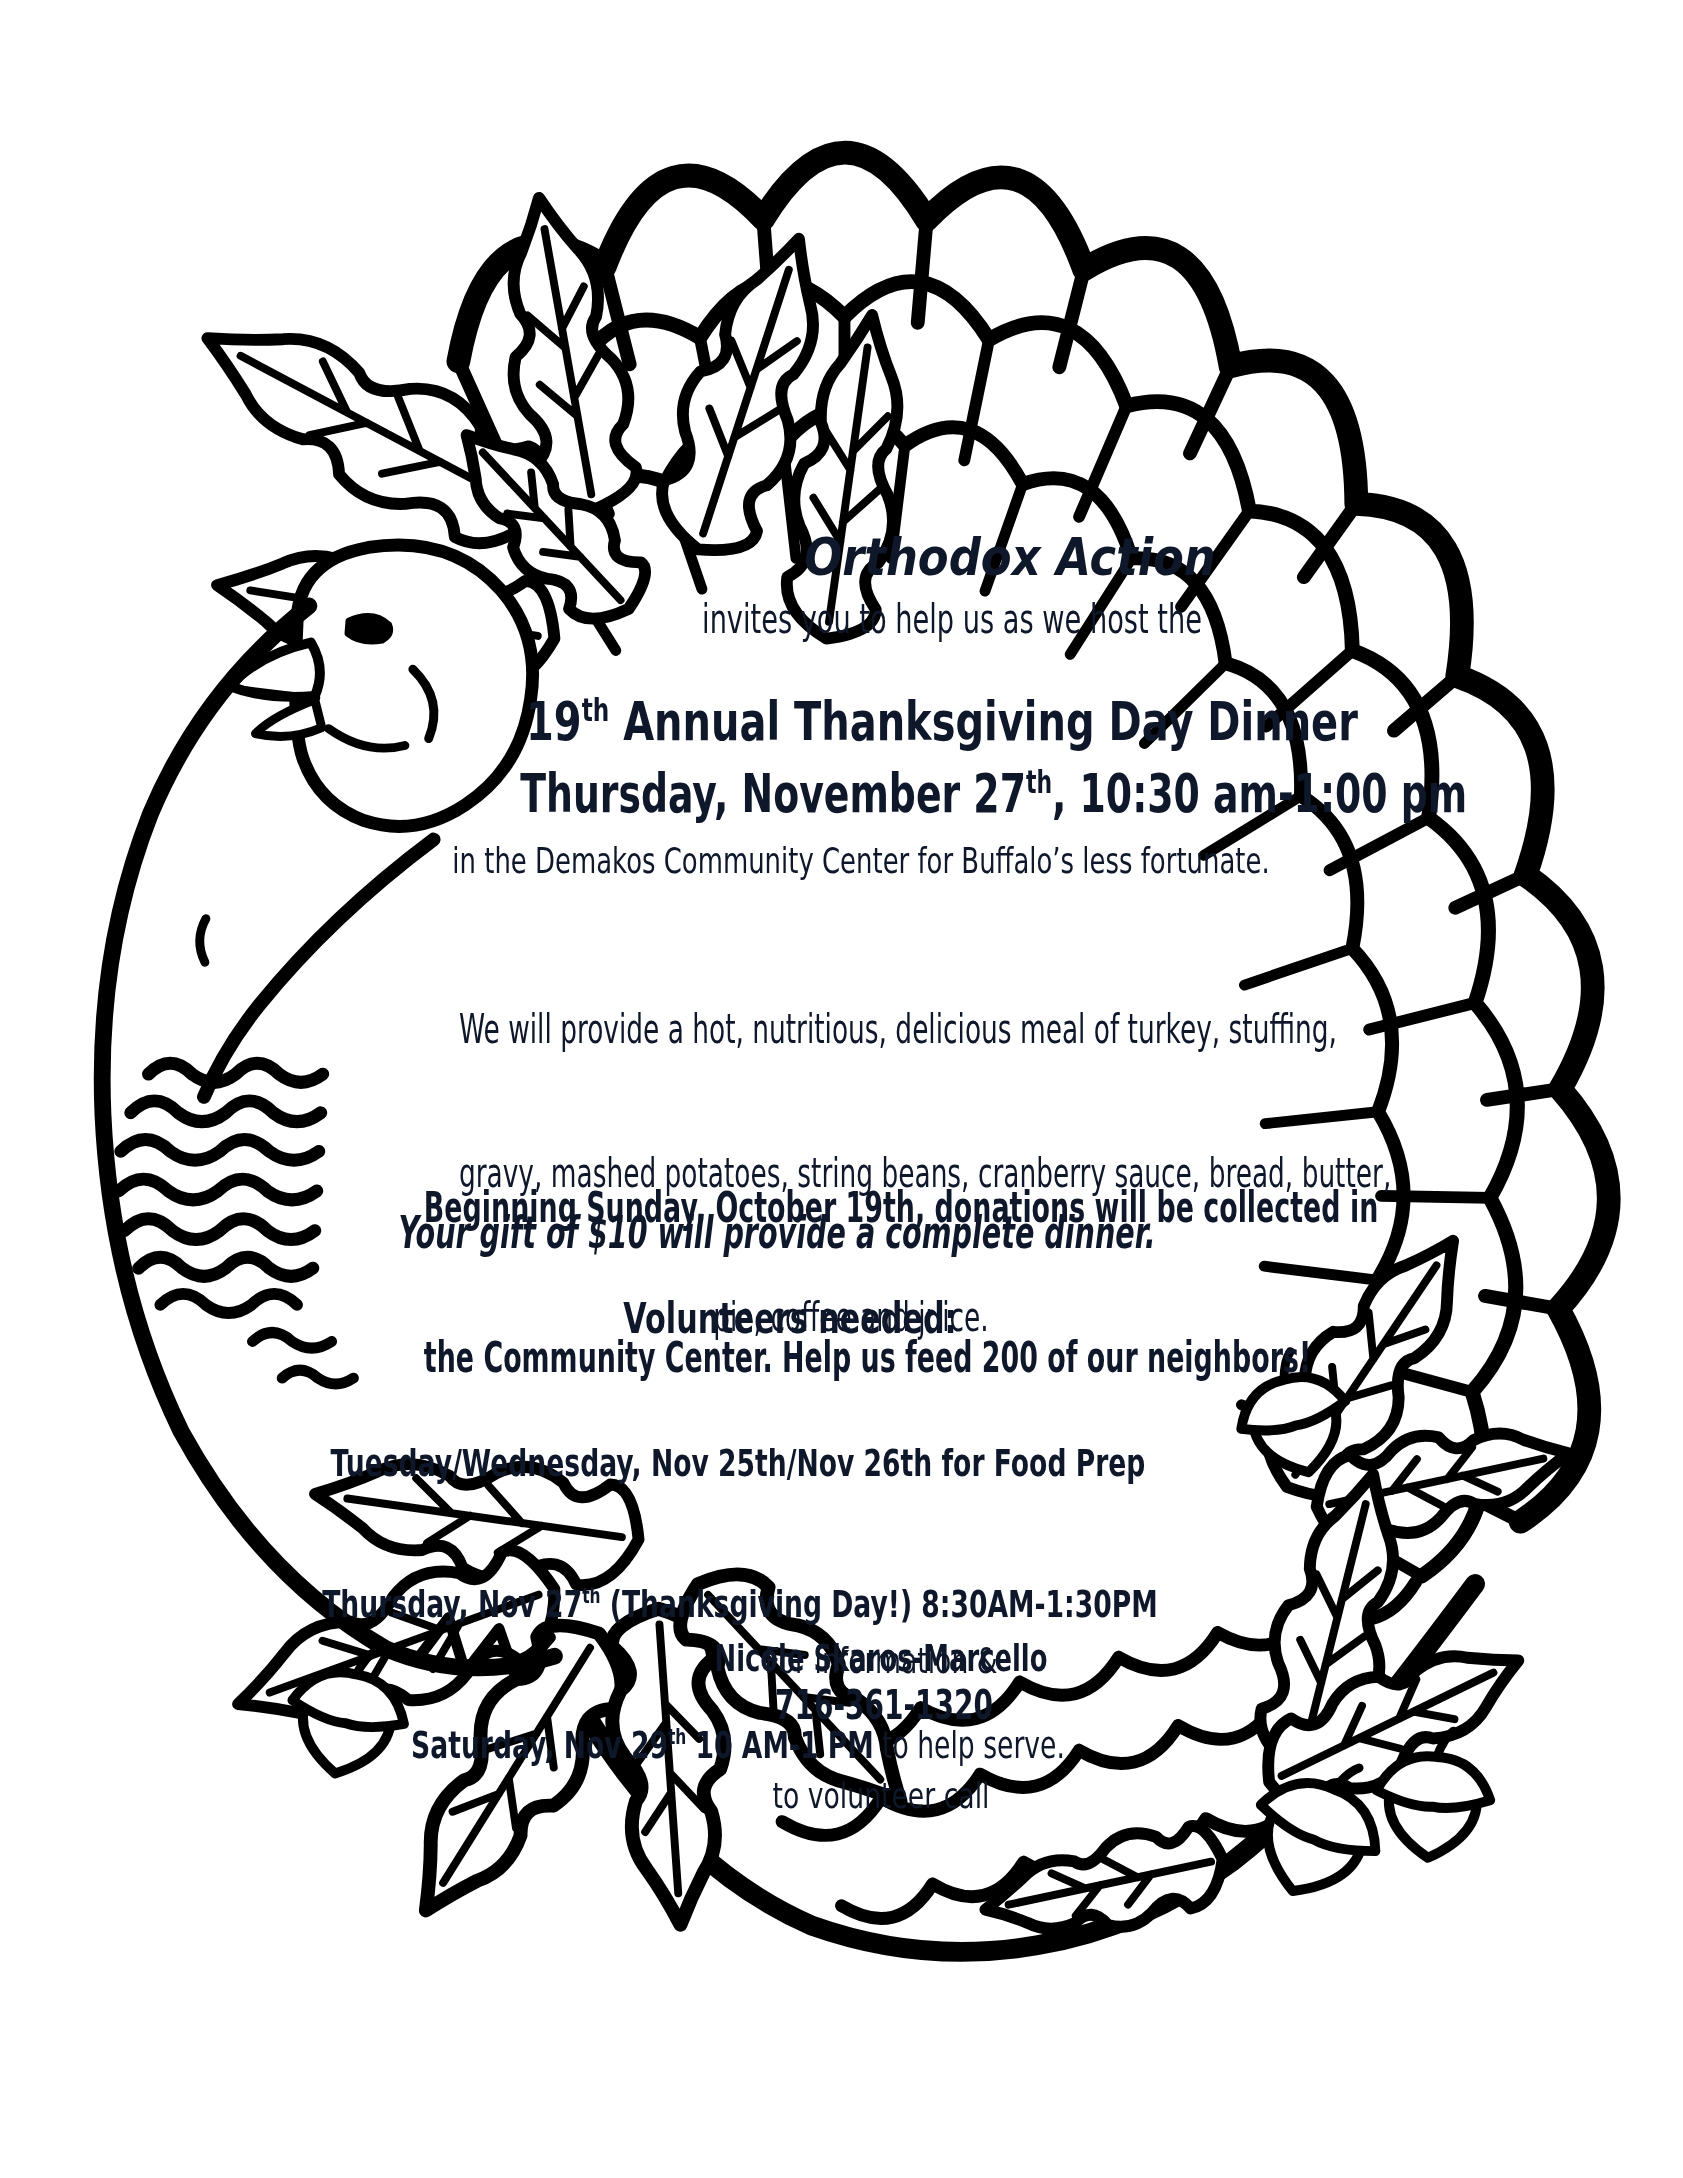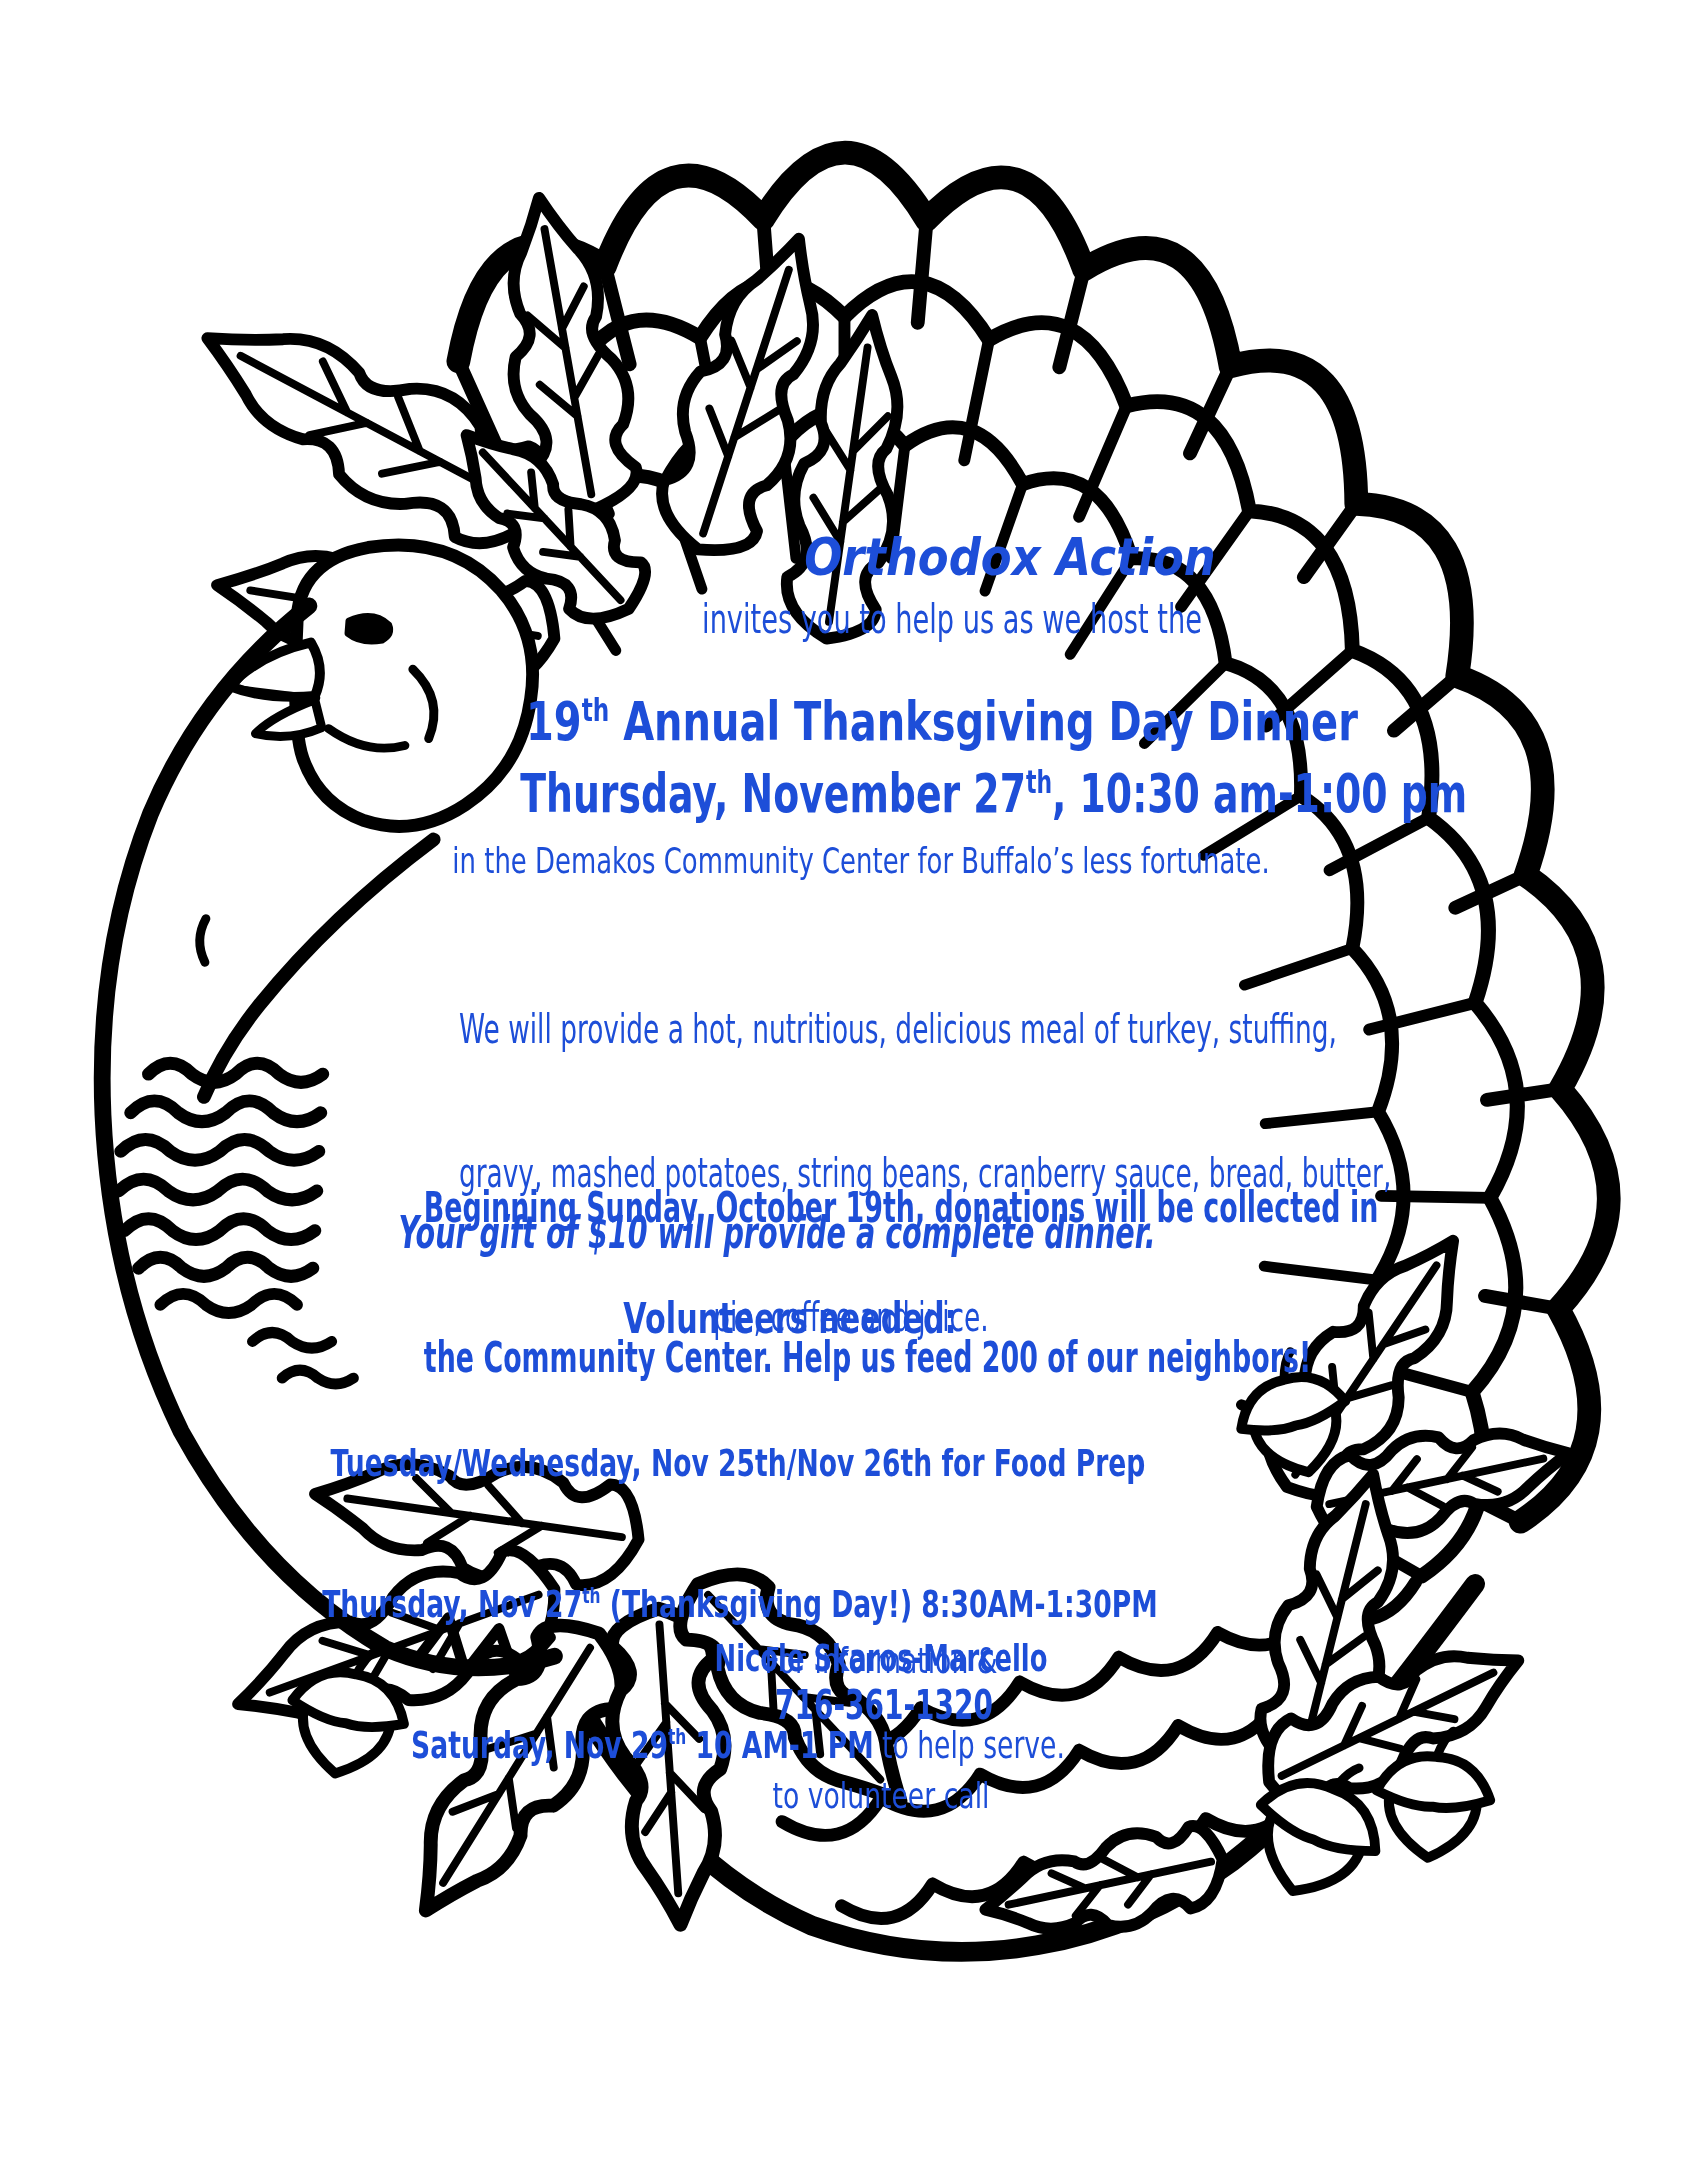--- a/index.html
+++ b/index.html
@@ -1,17 +1,17 @@
 <!DOCTYPE html>
 <html><head>
 <meta charset="utf-8">
 <style>
   html,body{margin:0;padding:0;background:#fff;}
   .page{position:relative;width:1681px;height:2178px;background:#ffffff;
-        font-family:"DejaVu Sans",sans-serif;color:#1d4ed8;overflow:hidden;}
+        font-family:"DejaVu Sans",sans-serif;color:#0f172a;overflow:hidden;}
   #turkey-art{position:absolute;left:0;top:0;width:1683px;height:2178px;}
   .line{position:absolute;width:1188px;text-align:center;white-space:pre;
         transform-origin:50% 50%;line-height:1.15;}
   sup{font-size:58%;vertical-align:super;line-height:0;}
   .reg{font-weight:400;}
   #org    {left:416px;top:529px;font-size:51px;font-weight:700;font-style:italic;transform:scaleX(.88);}
   #invite {left:358px;top:596px;font-size:40px;transform:scaleX(.68);}
   #etitle {left:348px;top:691px;font-size:54px;font-weight:700;transform:scaleX(.74);}
   #edate  {left:342px;top:763px;font-size:54px;font-weight:700;transform:scaleX(.70);}
   #eloc   {left:267px;top:840px;font-size:36px;transform:scaleX(.72);}

